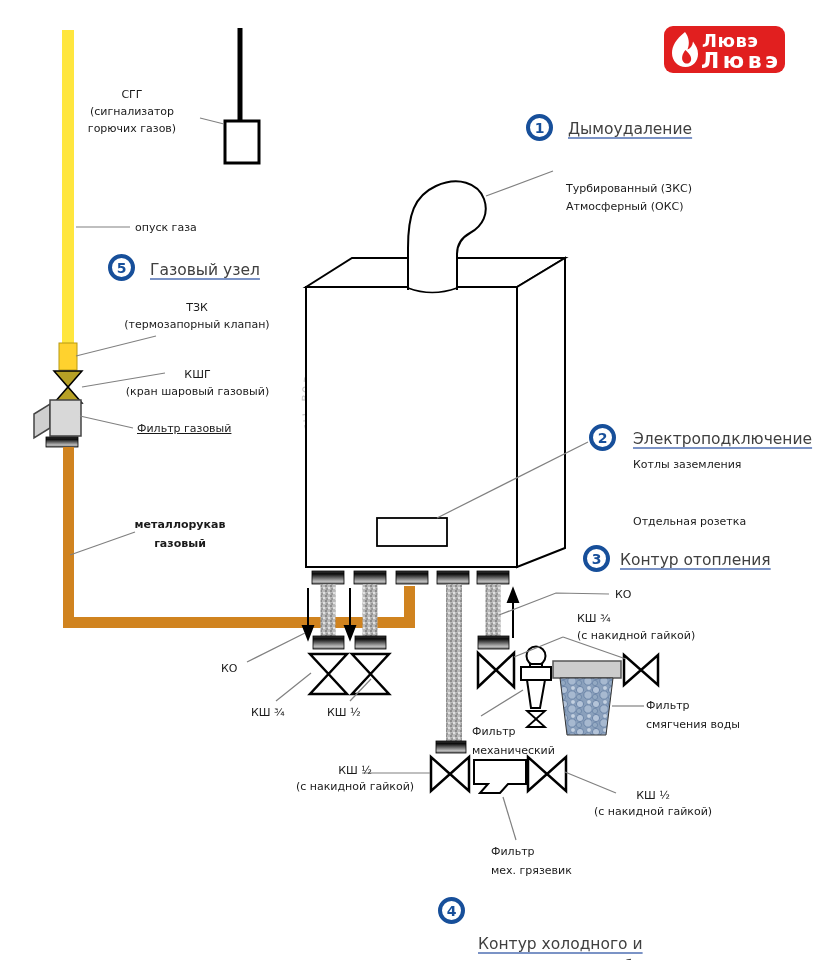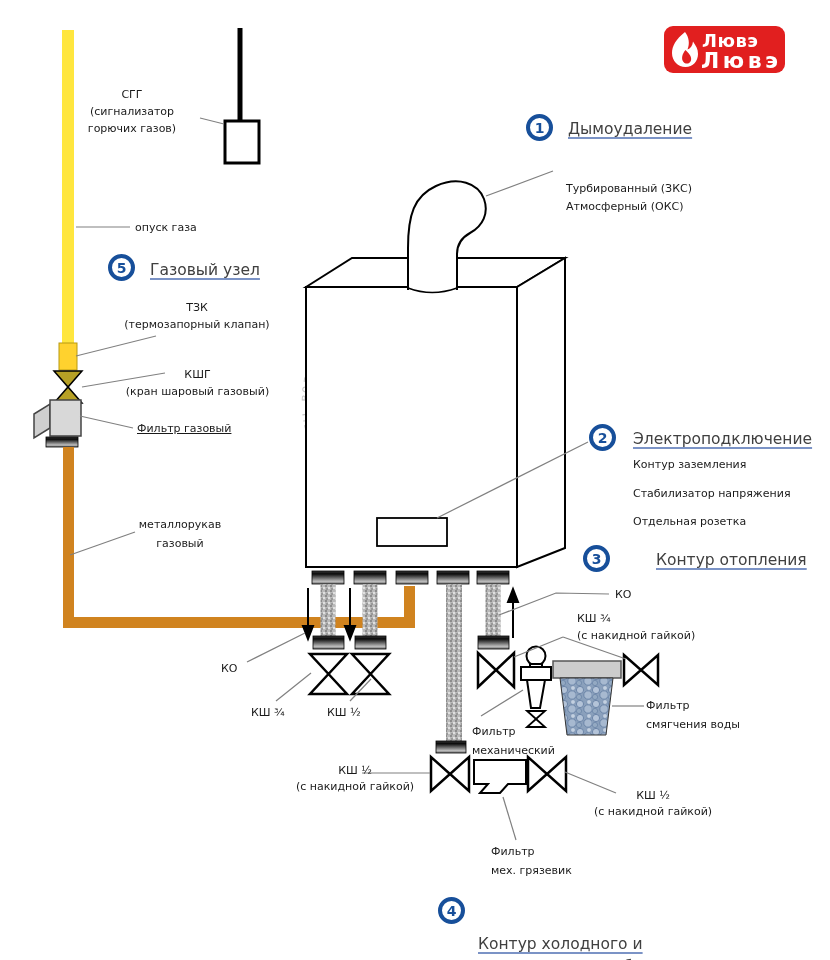--- a/index.html
+++ b/index.html
@@ -222,42 +222,41 @@
     </div>
 <div class="badge" style="left:438px;top:897px;">
       <span>4</span>
     </div>
 <div class="badge" style="left:108px;top:254px;">
       <span>5</span>
     </div>
 
 <div class="head" style="left:568px;top:118px;">Дымоудаление</div>
 <div class="head" style="left:633px;top:428px;">Электроподключение</div>
-<div class="head" style="left:656px;top:549px;">Контур отопления</div>
+<div class="head" style="left:620px;top:549px;">Контур отопления</div>
 <div class="head" style="left:478px;top:933px;">Контур холодного и
 горячего водоснабжения</div>
 <div class="head" style="left:150px;top:259px;text-align:center;">Газовый узел</div>
 
 <div class="lbl" style="left:566px;top:152px;line-height:18px;margin-top:28px;">Турбированный (ЗКС)
 Атмосферный (ОКС)</div>
 
-<div class="lbl" style="left:633px;top:456px;">Контур заземления</div>
-<div class="lbl" style="left:633px;top:485px;">Стабилизатор напряжения</div>
+<div class="lbl" style="left:633px;top:456px;">Котлы заземления</div>
 <div class="lbl" style="left:633px;top:513px;text-align:center;">Отдельная розетка</div>
 
 <div class="lbl center" style="left:58px;top:86px;width:148px;">СГГ
 (сигнализатор
 горючих газов)</div>
 <div class="lbl" style="left:135px;top:219px;">опуск газа</div>
 <div class="lbl center" style="left:97px;top:299px;width:200px;">ТЗК
 (термозапорный клапан)</div>
 <div class="lbl center" style="left:95px;top:366px;width:205px;">КШГ
 (кран шаровый газовый)</div>
 <div class="lbl" style="left:137px;top:420px;text-decoration:underline;">Фильтр газовый</div>
-<div class="lbl center" style="left:130px;top:515px;width:100px;line-height:19px;">металлорукав
+<div class="lbl center" style="left:130px;top:515px;width:100px;line-height:19px;font-weight:bold;">металлорукав
 газовый</div>
 
 <div class="lbl" style="left:221px;top:660px;">КО</div>
 <div class="lbl" style="left:615px;top:586px;">КО</div>
 <div class="lbl" style="left:251px;top:704px;">КШ ¾</div>
 <div class="lbl" style="left:327px;top:704px;">КШ ½</div>
 <div class="lbl" style="left:577px;top:610px;">КШ ¾
 (с накидной гайкой)</div>
 <div class="lbl" style="left:646px;top:696px;line-height:19px;">Фильтр
 смягчения воды</div>

